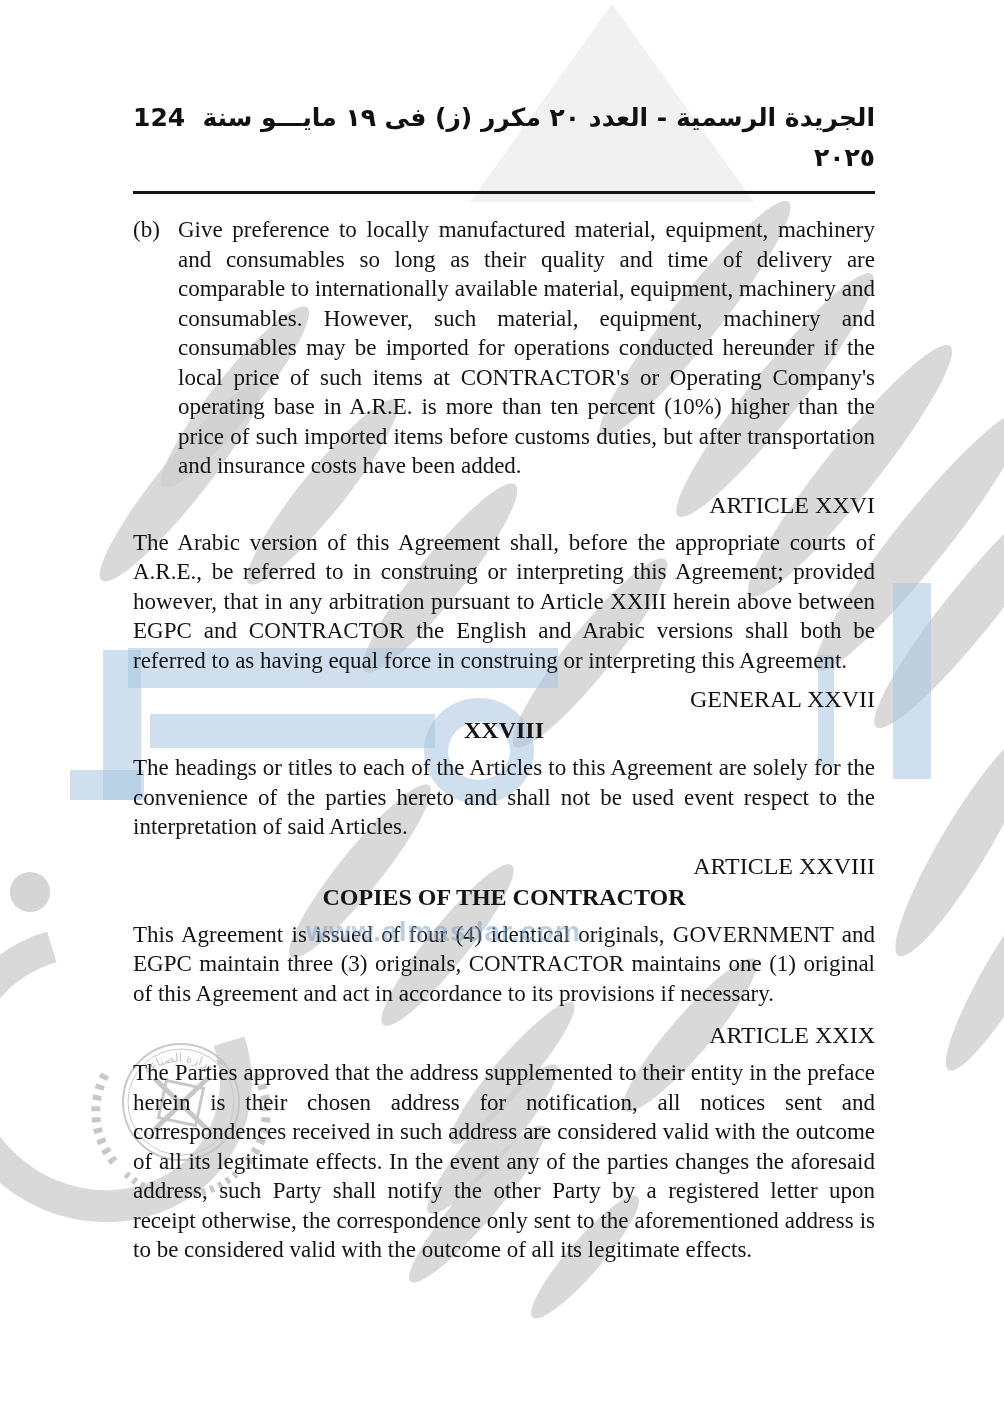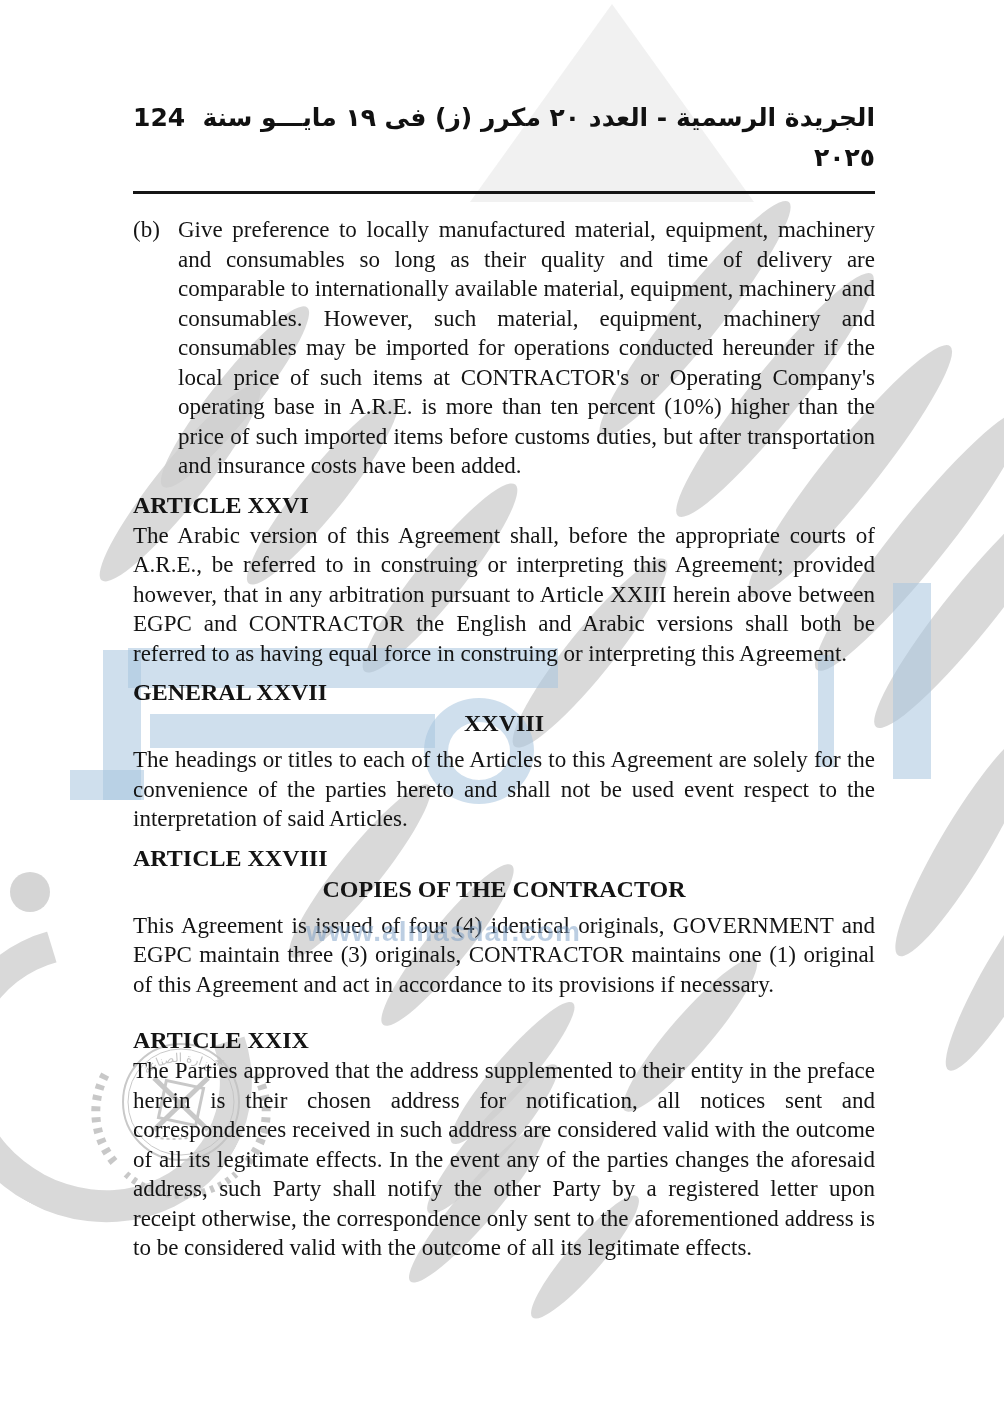--- a/index.html
+++ b/index.html
@@ -70,28 +70,28 @@
   }
   .gz-rule{height:3px;background:#151515;margin-top:13px;margin-bottom:21px;}
   .body-text{
     font-size:23px;line-height:29.5px;
     text-align:justify;
   }
   .clause{display:flex;align-items:flex-start;}
   .clause-marker{flex:0 0 45px;white-space:nowrap;}
   .clause-body{flex:1 1 auto;text-align:justify;}
   .art-head{
-    text-align:left;font-weight:bold;font-size:24px;line-height:31px;
+    text-align:right;font-weight:normal;font-size:24px;line-height:31px;
     margin-top:9px;
   }
   .art-sub{
     text-align:center;font-weight:bold;font-size:24px;line-height:31px;
     margin-bottom:6px;
   }
-  .art-body{margin:0 0 2px 0;text-align:justify;}
+  .art-body{margin:7px 0 2px 0;text-align:justify;}
 </style>
 </head>
 <body>
 
 <div class="page">
 
   <div class="wm tri"></div>
   <div class="wm stroke" style="left:545px;top:295px;width:300px;height:48px;transform:rotate(-52deg);"></div>
   <div class="wm stroke" style="left:620px;top:370px;width:310px;height:50px;transform:rotate(-52deg);"></div>
   <div class="wm stroke" style="left:690px;top:445px;width:320px;height:52px;transform:rotate(-52deg);"></div>
@@ -173,19 +173,19 @@
         <p class="art-body">The headings or titles to each of the Articles to this Agreement are solely for the convenience of the parties hereto and shall not be used event respect to the interpretation of said Articles.</p>
       </div>
 
       <div>
         <div class="art-head">ARTICLE XXVIII</div>
         <div class="art-sub">COPIES OF THE CONTRACTOR</div>
         <p class="art-body">This Agreement is issued of four (4) identical originals, GOVERNMENT and EGPC maintain three (3) originals, CONTRACTOR maintains one (1) original of this Agreement and act in accordance to its provisions if necessary.</p>
       </div>
 
       <div>
-        <div class="art-head" style="margin-top:26px;">ARTICLE XXIX</div>
+        <div class="art-head" style="margin-top:12px;">ARTICLE XXIX</div>
         <p class="art-body">The Parties approved that the address supplemented to their entity in the preface herein is their chosen address for notification, all notices sent and correspondences received in such address are considered valid with the outcome of all its legitimate effects. In the event any of the parties changes the aforesaid address, such Party shall notify the other Party by a registered letter upon receipt otherwise, the correspondence only sent to the aforementioned address is to be considered valid with the outcome of all its legitimate effects.</p>
       </div>
 
     </div>
   </div>
 </div>
 
 </body></html>

